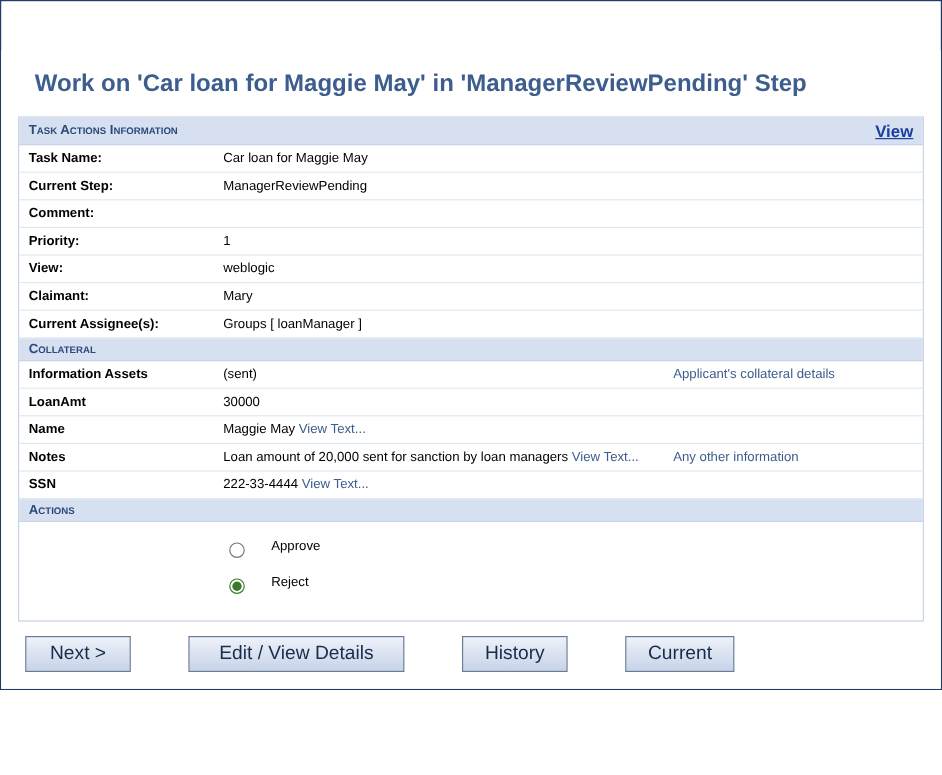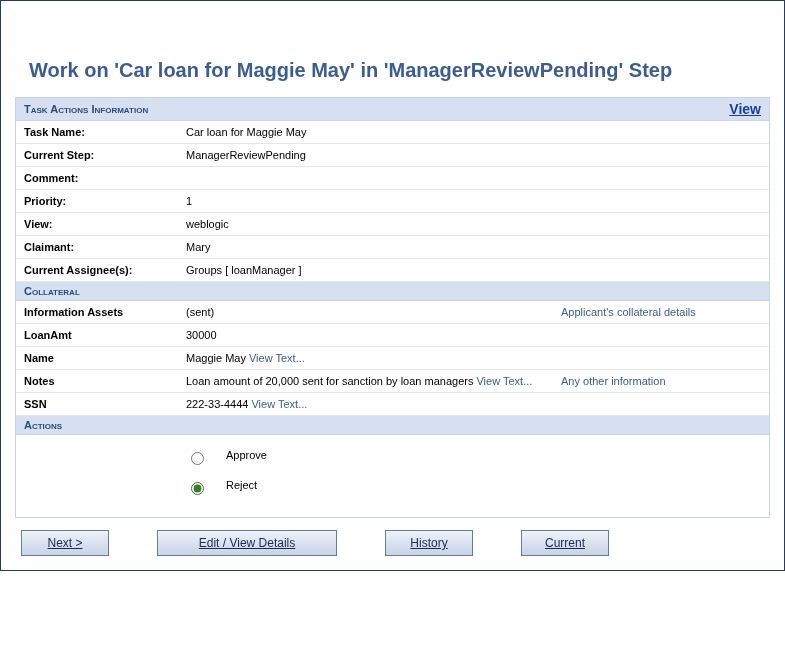--- a/index.html
+++ b/index.html
@@ -124,25 +124,24 @@
     display: flex;
     gap: 48px;
     margin-top: 12px;
     padding-left: 6px;
   }
   button.btn {
     background: linear-gradient(#eef2f9, #c7d3e8);
     border: 1px solid #6a7b96;
     padding: 5px 18px;
     font-family: inherit;
-    font-size: 12px;
+    font-size: 16px;
     color: #1a2c4c;
     cursor: pointer;
     min-width: 88px;
-    text-decoration: underline;
   }
   button.btn.wide { min-width: 180px; }
 </style>
 </head>
 <body>
 
 <div class="window">
 
   <div class="content">
 

